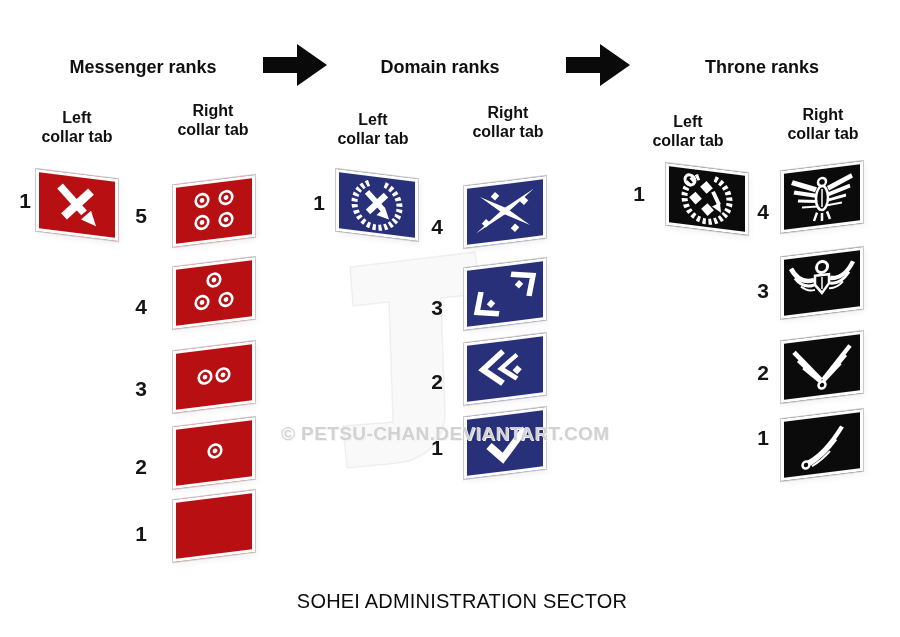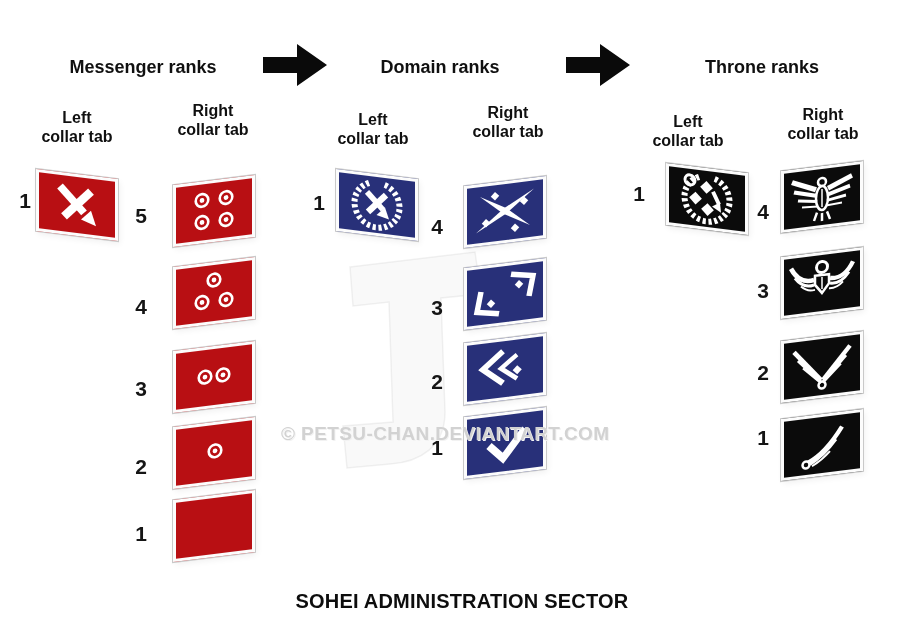--- a/index.html
+++ b/index.html
@@ -11,21 +11,21 @@
   .arrow{position:absolute;width:64px;height:42px;}
   .tab{position:absolute;width:76px;height:56px;border:3px solid #fcfcfc;
        box-shadow:0 0 0 1px #c9c9c9,2px 3px 6px rgba(0,0,0,0.06);}
   .tab svg{position:absolute;left:0;top:0;width:100%;height:100%;overflow:visible;}
   .skew-l{transform:skewY(7deg);}
   .skew-r{transform:skewY(-7deg);}
   .wm-logo{position:absolute;left:295px;top:242px;width:195px;height:235px;}
   .wm-text{position:absolute;left:281px;top:423px;font-size:19px;font-weight:bold;letter-spacing:.4px;
            color:#d2d2d2;text-shadow:1px 1px 0 #f2f2f2;white-space:nowrap;}
   .footer-title{position:absolute;top:590px;left:0;width:100%;box-sizing:border-box;padding-left:24px;
-                text-align:center;font-size:20px;font-weight:bold;letter-spacing:.2px;color:#0d0d0d;}
+                text-align:center;font-size:20px;font-weight:normal;letter-spacing:.2px;color:#0d0d0d;}
 </style>
 </head>
 <body>
 
 <div class="canvas">
 
   <svg class="wm-logo" viewBox="0 0 195 235">
     <path d="M55 25 L180 10 L186 52 L146 56 L150 170 C150 205 125 220 95 222 L52 226 L48 184 L98 180 L94 60 L58 64 Z" fill="rgba(0,0,0,0.022)" stroke="rgba(0,0,0,0.055)" stroke-width="1.5"></path>
   </svg>
 

